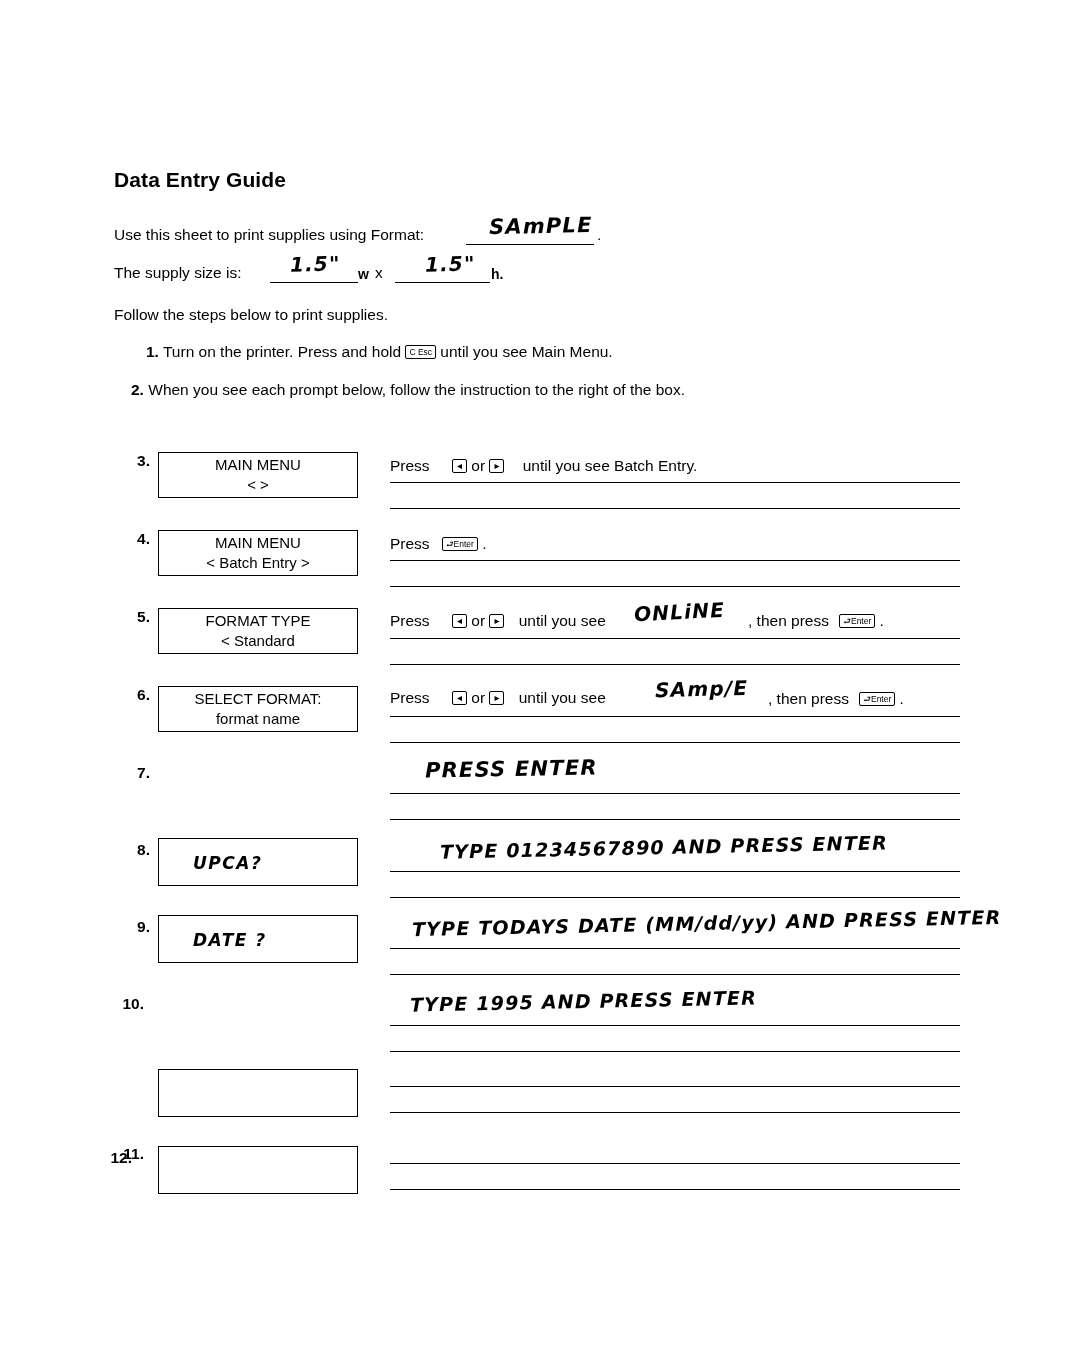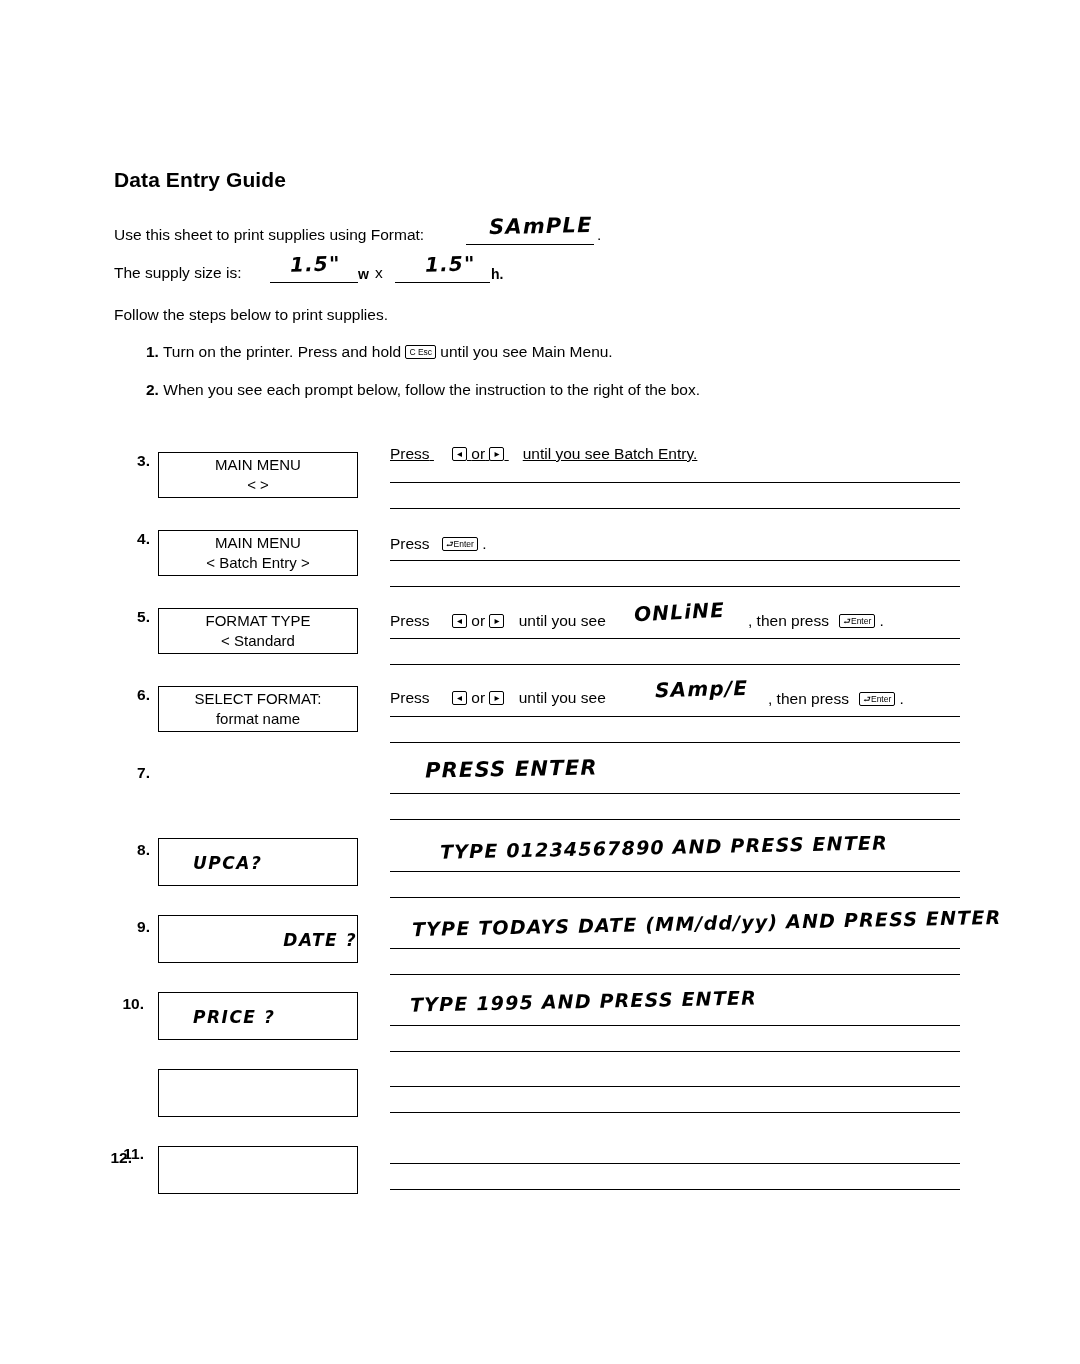--- a/index.html
+++ b/index.html
@@ -31,21 +31,21 @@
   }
   
   .intro {
     position: absolute;
     font-size: 15.5px;
   }
   .l1 { left: 114px; top: 226px; }
   .l2 { left: 114px; top: 264px; }
   .l3 { left: 114px; top: 306px; }
   .l4 { left: 146px; top: 343px; }
-  .l5 { left: 146px; top: 381px; }
+  .l5 { left: 131px; top: 381px; }
 
   .stepnum { font-weight: bold; }
 
   
   .hand {
     font-family: "DejaVu Sans", sans-serif;
     font-style: italic;
     font-weight: bold;
     letter-spacing: 1.2px;
   }
@@ -175,21 +175,21 @@
   <div class="intro l5">
     <span class="stepnum">2.</span>
     <span>When you see each prompt below, follow the instruction to the right of the box.</span>
   </div>
 
   <div class="row-num" style="left:110px; top:452px;">3.</div>
   <div class="lcd" style="top:452px;">
     <div class="lcd-l1">MAIN MENU</div>
     <div class="lcd-l2">&lt;                     &gt;</div>
   </div>
-  <div class="instr" style="top:445px;text-decoration:underline;">
+  <div class="instr" style="top:457px;">
     <span>Press</span>
     <span class="key arrow" style="margin-left:18px;">◂</span>
     <span>or</span>
     <span class="key arrow">▸</span>
     <span style="margin-left:14px;">until you see Batch Entry.</span>
   </div>
   <div class="underline-long" style="top:482px;"></div>
   <div class="underline-long" style="top:508px;"></div>
 
   <div class="row-num" style="left:110px; top:530px;">4.</div>
@@ -255,30 +255,27 @@
   <div class="row-num" style="left:110px; top:841px;">8.</div>
   <div class="lcd" style="top:838px; height:48px;">
     <div class="lcd-l2 hand hand-left" style="top:14px; padding-left:34px; font-size:17px;">UPCA?</div>
   </div>
   <div class="hand" style="position:absolute; left:440px; top:836px; font-size:19px; transform:rotate(-1.2deg);">TYPE   01234567890  AND  PRESS  ENTER</div>
   <div class="underline-long" style="top:871px;"></div>
   <div class="underline-long" style="top:897px;"></div>
 
   <div class="row-num" style="left:110px; top:918px;">9.</div>
   <div class="lcd" style="top:915px; height:48px;">
-    <div class="lcd-l2 hand hand-left" style="top:14px; padding-left:34px; font-size:17px;text-align:right;">DATE ?</div>
+    <div class="lcd-l2 hand hand-left" style="top:14px; padding-left:34px; font-size:17px;">DATE ?</div>
   </div>
   <div class="hand" style="position:absolute; left:412px; top:912px; font-size:19px; transform:rotate(-1.2deg);">TYPE   TODAYS  DATE  (MM/dd/yy)  AND  PRESS  ENTER</div>
   <div class="underline-long" style="top:948px;"></div>
   <div class="underline-long" style="top:974px;"></div>
 
   <div class="row-num" style="left:104px; top:995px;">10.</div>
-  <div class="lcd" style="top:992px; height:48px;">
-    <div class="lcd-l2 hand hand-left" style="top:14px; padding-left:34px; font-size:17px;">PRICE ?</div>
-  </div>
   <div class="hand" style="position:absolute; left:410px; top:990px; font-size:19px; transform:rotate(-1.2deg);">TYPE   1995  AND  PRESS  ENTER</div>
   <div class="underline-long" style="top:1025px;"></div>
   <div class="underline-long" style="top:1051px;"></div>
 
   <div class="row-num" style="left:104px; top:1101px;margin-top:44px;">11.</div>
   <div class="lcd" style="top:1069px; height:48px;">
     <div class="lcd-l2" style="top:14px;"></div>
   </div>
   <div class="underline-long" style="top:1086px;"></div>
   <div class="underline-long" style="top:1112px;"></div>

